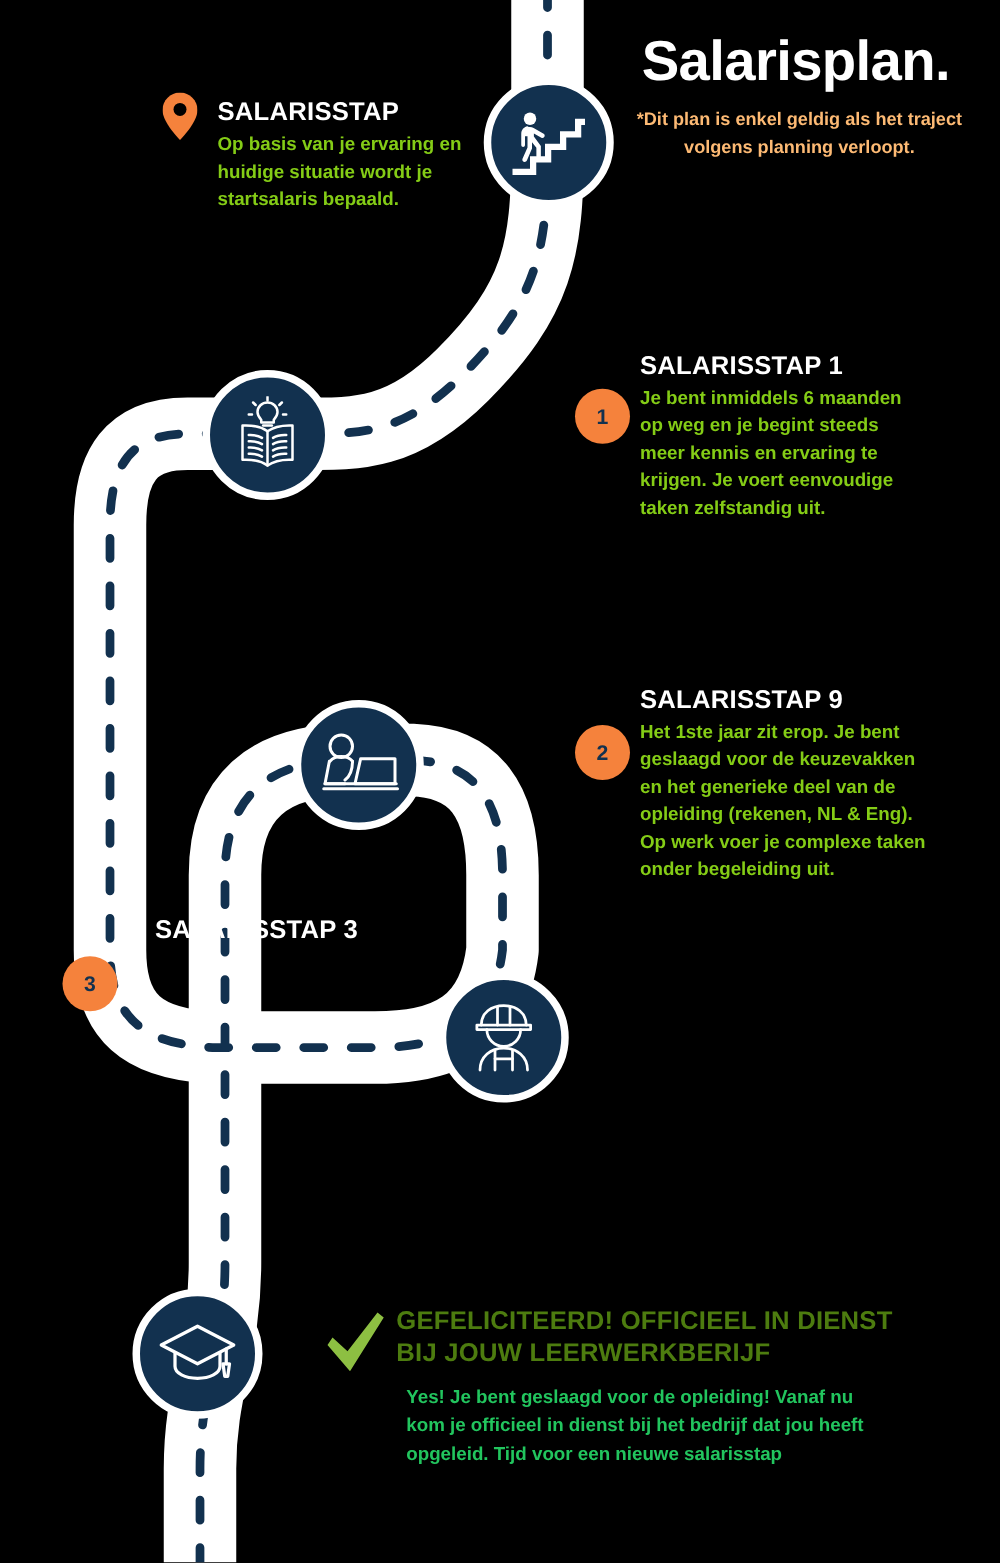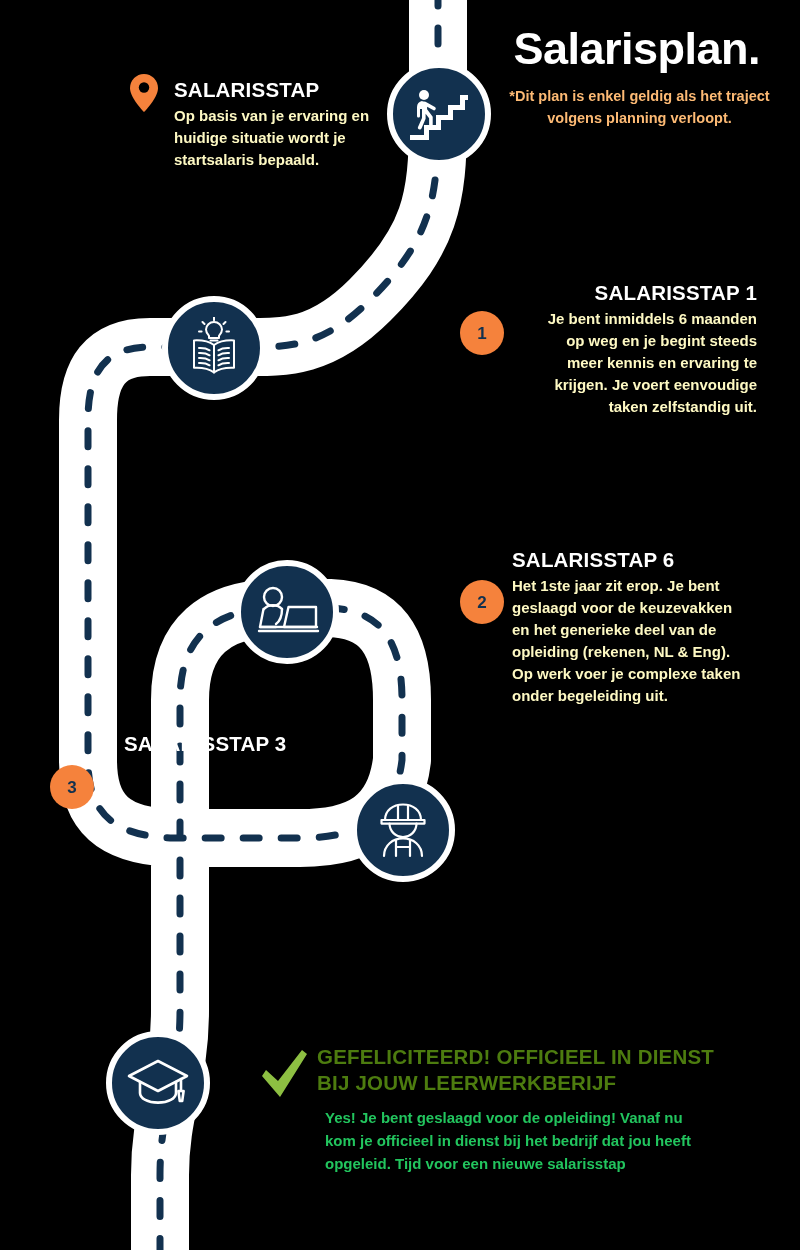--- a/index.html
+++ b/index.html
@@ -57,21 +57,21 @@
   }
   .step-title {
     color: #ffffff;
     font-size: 20.5px;
     font-weight: bold;
     letter-spacing: 0.2px;
     margin: 0 0 3px 0;
     line-height: 1.15;
   }
   .step-body {
-    color: #fef9c3;
+    color: #84cc16;
     font-size: 15px;
     font-weight: bold;
     line-height: 1.47;
     margin: 0;
   }
 
   
   .num-badge {
     position: absolute;
     width: 44px;
@@ -201,21 +201,21 @@
 
         <circle cx="16" cy="10" r="5"></circle>
 
         <path d="M14 16 c-3 0.5 -5 3 -5 6 l0 9 c0 2 3 2 3 0 l0 -7 l2 0 l0 9 l-4 9 c-1 2.4 2.6 3.6 3.6 1.2 l4 -9.5 l0 -5 l3.5 4.5 l0 6.5 c0 2.6 3.6 2.6 3.6 0 l0 -8 l-5.6 -7.5 l0 -2.5 l6 3.4 c2 1.2 3.8 -1.8 1.8 -3.1 l-8 -4.6 c-1.2 -0.7 -2.4 -1 -3.9 -0.8 Z"></path>
       </g>
     </svg>
   </div>
 
   <div class="num-badge" style="left:460px; top:311px;">1</div>
 
-  <div class="step" style="left:529px; top:281px; width:228px;text-align:right;">
+  <div class="step" style="left:512px; top:281px; width:228px;">
     <h2 class="step-title">SALARISSTAP 1</h2>
     <p class="step-body">Je bent inmiddels 6 maanden op weg en je begint steeds meer kennis en ervaring te krijgen. Je voert eenvoudige taken zelfstandig uit.</p>
   </div>
 
   <div class="node" style="left:162px; top:296px;">
     <svg width="64" height="62" viewBox="0 0 64 62">
       <g fill="none" stroke="#ffffff" stroke-width="2" stroke-linecap="round" stroke-linejoin="round">
 
         <path d="M32 5 c-4.4 0 -8 3.4 -8 7.6 c0 3 1.8 4.8 3 6.2 l0 2.2 l10 0 l0 -2.2 c1.2 -1.4 3 -3.2 3 -6.2 C40 8.4 36.4 5 32 5 Z"></path>
         <path d="M28.5 23.4 h7"></path>
@@ -234,21 +234,21 @@
         <path d="M47 36 c-4.4 -0.2 -8 0.6 -10.6 2.3"></path>
         <path d="M47 41 c-4.4 -0.2 -8 0.6 -10.6 2.3"></path>
         <path d="M47 46 c-4.4 -0.2 -8 0.6 -10.6 2.3"></path>
       </g>
     </svg>
   </div>
 
   <div class="num-badge" style="left:460px; top:580px;">2</div>
 
   <div class="step" style="left:512px; top:548px; width:236px;">
-    <h2 class="step-title">SALARISSTAP 6</h2>
+    <h2 class="step-title">SALARISSTAP 9</h2>
     <p class="step-body">Het 1ste jaar zit erop. Je bent geslaagd voor de keuzevakken en het generieke deel van de opleiding (rekenen, NL &amp; Eng). Op werk voer je complexe taken onder begeleiding uit.</p>
   </div>
 
   <div class="node" style="left:235px; top:560px;">
     <svg width="66" height="54" viewBox="0 0 66 54">
       <g fill="none" stroke="#ffffff" stroke-width="2.4" stroke-linecap="round" stroke-linejoin="round">
 
         <circle cx="19" cy="12" r="9"></circle>
 
         <path d="M10 24 c2 -2.4 5 -3.8 9 -3.8 c4 0 7 1.4 9 3.8"></path>

